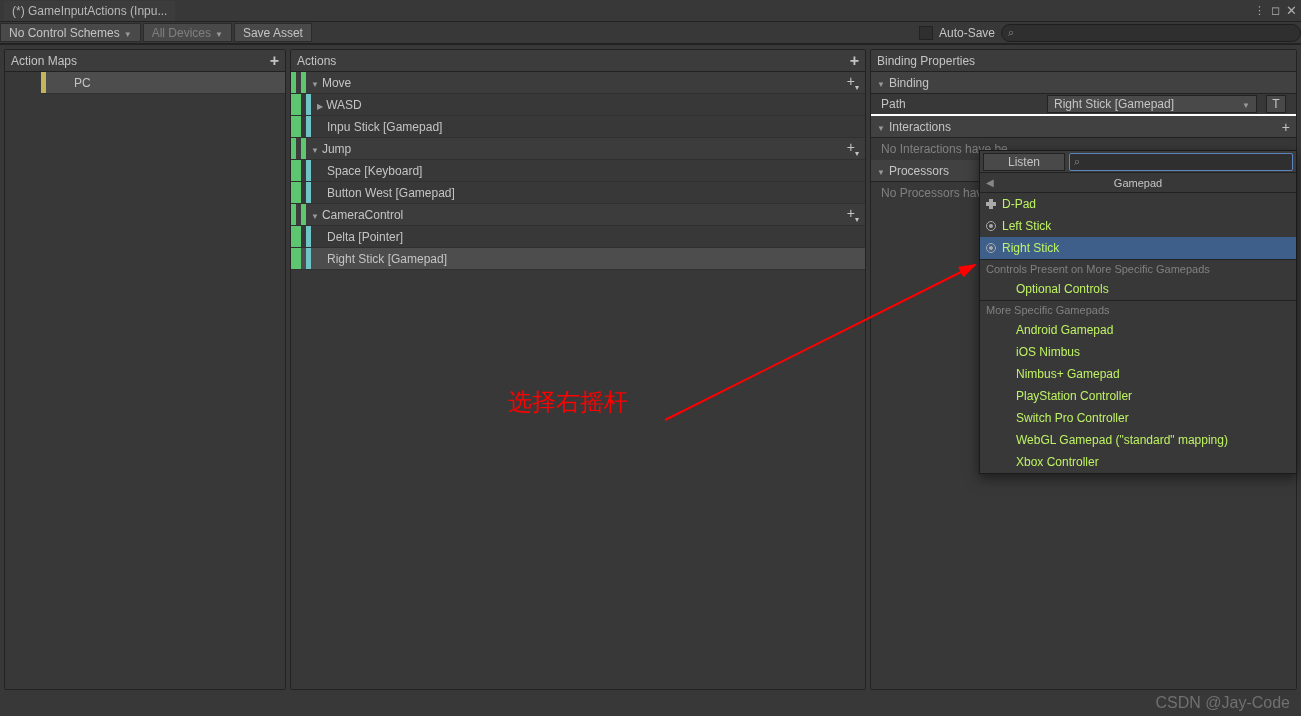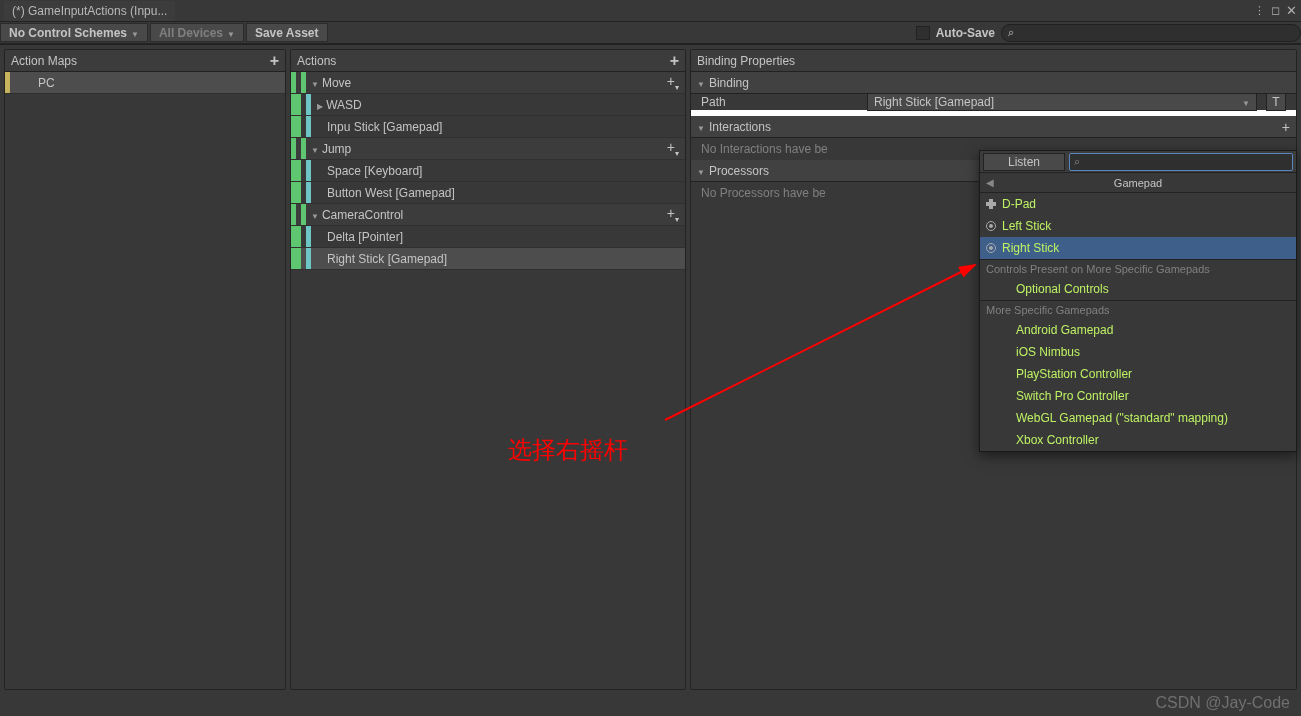--- a/index.html
+++ b/index.html
@@ -5,43 +5,43 @@
   * { box-sizing: border-box; margin: 0; padding: 0; font-family: Arial, sans-serif; }
   body { background: #383838; color: #c4c4c4; font-size: 12px; width: 1301px; height: 716px; overflow: hidden; position: relative; }
 
   
   .titlebar { height: 22px; background: #383838; display: flex; align-items: center; padding: 0 4px; border-bottom: 1px solid #222; }
   .titlebar .tab { background: #3c3c3c; padding: 3px 8px; font-size: 12px; color:#b8b8b8; }
   .titlebar-spacer { flex: 1; }
   .titlebar-icons { display: flex; gap: 6px; align-items: center; color:#b0b0b0; font-size:11px;}
 
   
-  .toolbar { height: 22px; background: #383838; display: flex; align-items: center; border-bottom: 1px solid #222; font-weight: bold; }
+  .toolbar { height: 22px; background: #383838; display: flex; align-items: center; border-bottom: 1px solid #222; }
   .toolbar-btn { background: #494949; color: #c4c4c4; font-size: 12px; padding: 2px 8px; margin-right: 2px; display: flex; align-items:center; gap:4px; height:19px; border:1px solid #2b2b2b;}
   .toolbar-btn.disabled { color:#808080; }
   .toolbar-spacer { flex: 1; }
   .autosave { display:flex; align-items:center; gap:6px; margin-right:6px; color:#c4c4c4;}
   .checkbox { width:14px; height:14px; border:1px solid #222; background:#2f2f2f;}
   .search-toolbar { width:300px; height:18px; background:#2f2f2f; border:1px solid #1f1f1f; border-radius:9px; display:flex; align-items:center; padding:0 6px;}
   .search-toolbar .mag { font-size:11px; color:#888;}
 
   
   .columns { display:flex; height: calc(100% - 44px - 22px); border-top:1px solid #222; padding:4px; gap:4px;}
   .panel { background:#3c3c3c; border:1px solid #222; display:flex; flex-direction:column; border-radius:2px; overflow:hidden;}
   .panel-header { background:#3c3c3c; height:22px; display:flex; align-items:center; padding:0 6px; border-bottom:1px solid #222; color:#c4c4c4; font-size:12px; }
   .panel-header .spacer { flex:1; }
   .panel-header .add { font-size:16px; font-weight:bold; cursor:pointer; color:#c4c4c4;}
   .panel-body { flex:1; background:#383838; overflow-y:auto;}
 
   .col-actionmaps { width:282px; }
-  .col-actions   { width:396px; }
+  .col-actions   { width:576px; }
   .col-props     { flex:1; }
 
   
-  .am-row { height:22px; display:flex; align-items:center; border-bottom:1px solid #303030;}
+  .am-row { height:22px; display:flex; align-items:center; border-bottom:1px solid #303030;margin-left:36px;}
   .am-row .bar { width:5px; height:100%; background:#c5b45b; }
   .am-row .txt { padding-left:28px; }
   .am-row.selected { background:#4d4d4d;}
 
   
   .tree-row { height:22px; display:flex; align-items:center; position:relative; border-bottom:1px solid #303030;}
   .tree-row.action-row { background:#3c3c3c; }
   .tree-row.binding-row { background:#383838; }
   .tree-row.selected { background:#4d4d4d;}
   .bar-green-outer { width:5px; height:100%; background:#5ec570; position:absolute; left:0;}
@@ -52,21 +52,21 @@
   .tree-row.binding-row .bar-green-inner { left:5px; }
   .tree-row.action-row .label { margin-left:20px; display:flex; align-items:center; gap:3px;}
   .tree-row.binding-row .label { margin-left:36px; display:flex; align-items:center; gap:3px;}
   .tree-row.binding-row.composite .label { margin-left:26px; }
   .tree-row .tail-add { margin-left:auto; margin-right:6px; font-size:14px; color:#c4c4c4;}
 
   
   .props-section-header { height:22px; display:flex; align-items:center; padding:0 6px; background:#414141; border-bottom:1px solid #222; gap:4px;}
   .props-section-header .spacer{flex:1;}
   .props-section-header .plus{font-size:14px;}
-  .field-row { height:22px; display:flex; align-items:center; padding:0 10px; gap:6px; border-bottom:6px solid #ffffff;}
+  .field-row { height:22px; display:flex; align-items:center; padding:0 10px; gap:6px; border-bottom:2px solid #ffffff;}
   .field-row .lbl { width:160px; color:#c4c4c4; }
   .path-dd { flex:1; height:18px; background:#494949; border:1px solid #222; display:flex; align-items:center; padding:0 6px; justify-content:space-between;}
   .t-btn { width:20px; height:18px; background:#494949; border:1px solid #222; display:flex; align-items:center; justify-content:center; margin-left:3px;}
   .empty-note { padding:4px 10px; color:#808080; }
 
   
   .popup { position:absolute; top:150px; left:979px; width:318px; background:#383838; border:1px solid #1a1a1a; box-shadow:0 4px 12px rgba(0,0,0,.5); z-index:50;}
   .popup-toolbar { height:22px; background:#3c3c3c; display:flex; align-items:center; gap:4px; padding:3px; border-bottom:1px solid #222;}
   .listen-btn { background:#494949; border:1px solid #222; padding:1px 24px; font-size:12px;}
   .popup-search { flex:1; height:18px; background:#2f2f2f; border:1px solid #5a84bf; border-radius:2px; display:flex; align-items:center; padding:0 4px;}
@@ -78,21 +78,21 @@
   .popup-group { padding:3px 6px; color:#808080; font-size:11px; border-top:1px solid #222;}
   .popup-sub { padding-left:36px;}
   .stick-icon { width:10px; height:10px; border:1px solid #aaa; border-radius:50%; position:relative;}
   .stick-icon::after{content:""; position:absolute; width:4px;height:4px;background:#aaa;border-radius:50%; left:2px; top:2px;}
   .dpad-icon { width:10px;height:10px; position:relative;}
   .dpad-icon::before{content:"";position:absolute;left:3px;top:0;width:4px;height:10px;background:#aaa;}
   .dpad-icon::after{content:"";position:absolute;left:0;top:3px;width:10px;height:4px;background:#aaa;}
 
   
   .red-annotation { position:absolute; color:#ff0000; font-size:24px; pointer-events:none; z-index:100; }
-  .red-text { position:absolute; left:508px; top:434px;text-align:center; }
+  .red-text { position:absolute; left:508px; top:386px;text-align:center; }
   svg.arrow { position:absolute; left:0; top:0; width:1301px; height:716px; z-index:99; pointer-events:none;}
 
   .watermark { position:absolute; right:11px; bottom:4px; color:#707070; font-size:16px;}
 
   .tri-down::before{content:"▼"; font-size:8px; color:#999;}
   .tri-right::before{content:"▶"; font-size:8px; color:#999;}
 </style>
 </head>
 <body>
 
@@ -294,20 +294,23 @@
         <span>Optional Controls</span>
       </div>
     </div>
   <div class="popup-group">More Specific Gamepads</div>
   <div id="popup-g2">
       <div class="popup-item popup-sub">
         <span>Android Gamepad</span>
       </div>
       <div class="popup-item popup-sub">
         <span>iOS Nimbus</span>
+      </div>
+      <div class="popup-item popup-sub">
+        <span>Nimbus+ Gamepad</span>
       </div>
       <div class="popup-item popup-sub">
         <span>PlayStation Controller</span>
       </div>
       <div class="popup-item popup-sub">
         <span>Switch Pro Controller</span>
       </div>
       <div class="popup-item popup-sub">
         <span>WebGL Gamepad ("standard" mapping)</span>
       </div>

